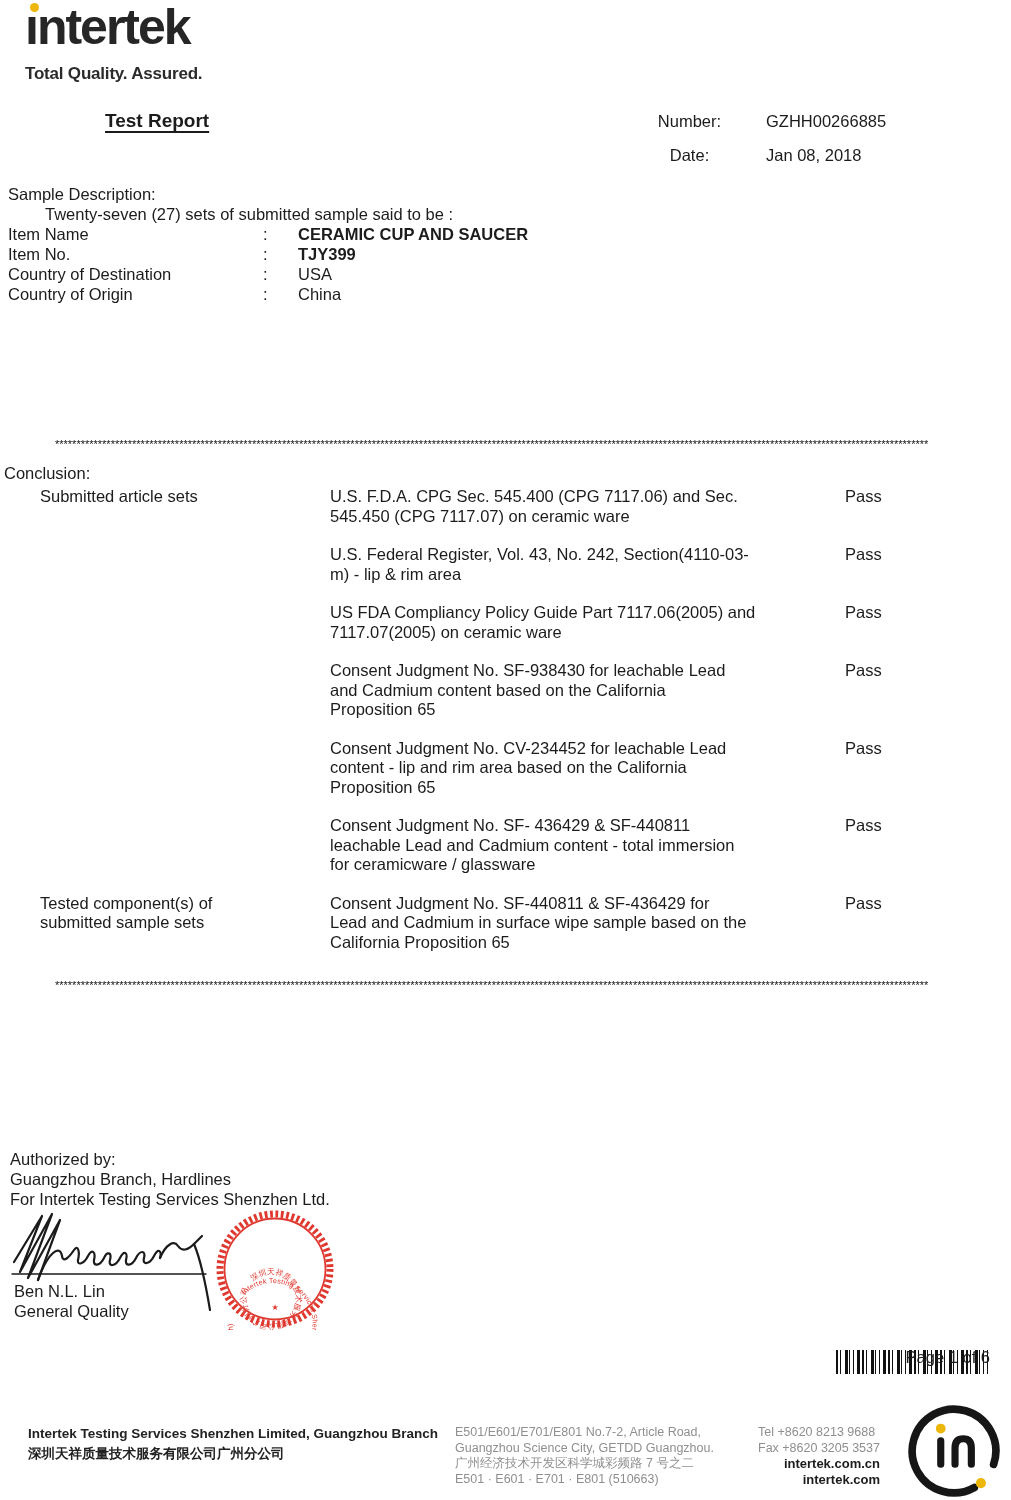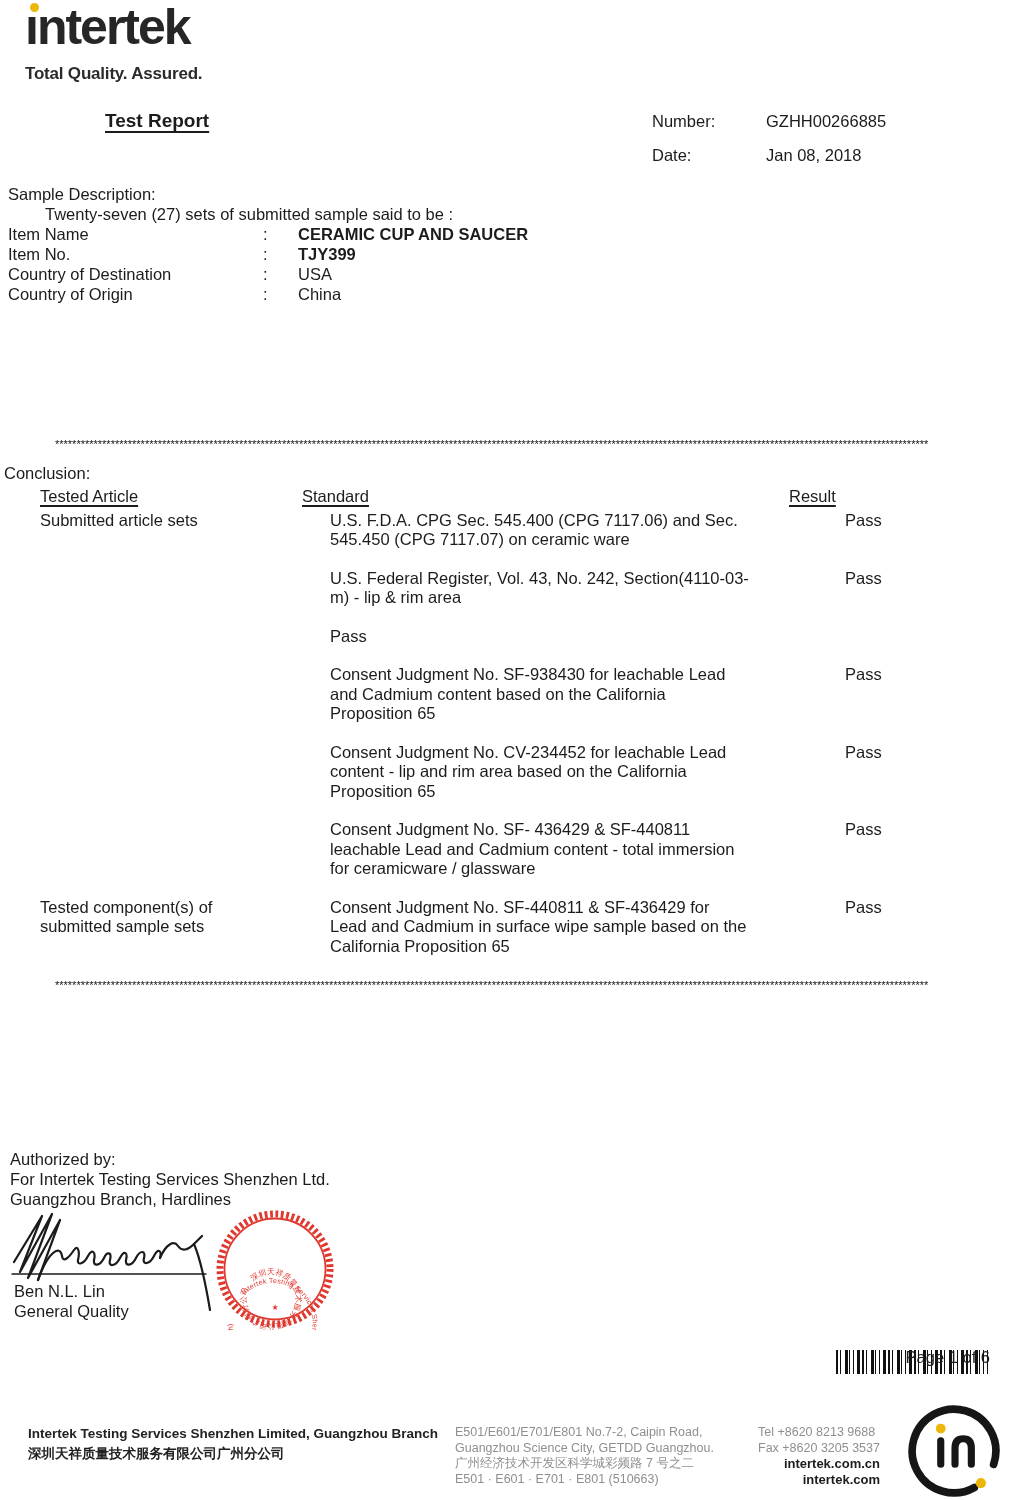--- a/index.html
+++ b/index.html
@@ -9,21 +9,21 @@
   
   .logo{position:absolute;left:25px;top:2px;}
   .wordmark{position:relative;font-size:50px;font-weight:700;letter-spacing:-2px;color:#262626;line-height:1;}
   .tittle{position:absolute;left:5px;top:1px;width:9px;height:9px;border-radius:50%;background:#edb709;}
   .tagline{font-size:17px;font-weight:700;color:#2b2b2b;margin-top:12px;letter-spacing:-0.2px;}
 
   .title{position:absolute;left:105px;top:110px;font-size:19px;font-weight:700;
          text-decoration:underline;text-decoration-thickness:2px;text-underline-offset:4px;}
 
   .meta{position:absolute;left:652px;top:112px;display:grid;grid-template-columns:75px auto;column-gap:39px;row-gap:15px;font-size:16.5px;}
-  .meta .lbl{text-align:left;}
+  .meta .lbl{text-align:center;}
 
   .sample{position:absolute;left:8px;top:184px;font-size:16.5px;line-height:20px;}
   .sample .intro{margin-left:37px;}
   .s-row{display:grid;grid-template-columns:255px 35px auto;}
   .bold{font-weight:700;}
 
   .stars{position:absolute;left:55px;width:920px;height:13px;overflow:hidden;white-space:nowrap;
          font-size:11px;line-height:12px;letter-spacing:0;color:#111;}
   .stars1{top:438px;}
   .stars2{top:979px;}
@@ -97,40 +97,37 @@
       <span>China</span>
     </div>
   </div>
 
   <div class="stars stars1">************************************************************************************************************************************************************************************************************</div>
   <div class="stars stars2">************************************************************************************************************************************************************************************************************</div>
 
   <div class="conclusion-label">Conclusion:</div>
 
   <div class="ctable">
-    <div class="c-head">
-      <span>Tested Article</span>
-      <span>Standard</span>
-      <span>Result</span>
-    </div>
 
     <div class="c-row">
       <span class="cell">Submitted article sets</span>
       <span class="cell std">U.S. F.D.A. CPG Sec. 545.400 (CPG 7117.06) and Sec.
 545.450 (CPG 7117.07) on ceramic ware</span>
       <span class="cell">Pass</span>
     </div>
     <div class="c-row">
       <span class="cell"></span>
       <span class="cell std">U.S. Federal Register, Vol. 43, No. 242, Section(4110-03-
 m) - lip &amp; rim area</span>
       <span class="cell">Pass</span>
     </div>
     <div class="c-row">
       <span class="cell"></span>
+      <span class="cell std">US FDA Compliancy Policy Guide Part 7117.06(2005) and
+7117.07(2005) on ceramic ware</span>
       <span class="cell">Pass</span>
     </div>
     <div class="c-row">
       <span class="cell"></span>
       <span class="cell std">Consent Judgment No. SF-938430 for leachable Lead
 and Cadmium content based on the California
 Proposition 65</span>
       <span class="cell">Pass</span>
     </div>
     <div class="c-row">
@@ -152,22 +149,22 @@
 submitted sample sets</span>
       <span class="cell std">Consent Judgment No. SF-440811 &amp; SF-436429 for
 Lead and Cadmium in surface wipe sample based on the
 California Proposition 65</span>
       <span class="cell">Pass</span>
     </div>
   </div>
 
   <div class="auth">
     <div>Authorized by:</div>
+    <div>Guangzhou Branch, Hardlines</div>
     <div>For Intertek Testing Services Shenzhen Ltd.</div>
-    <div>Guangzhou Branch, Hardlines</div>
   </div>
 
   <svg class="signature" width="210" height="118" viewBox="0 0 210 118">
     <g fill="none" stroke="#1b1b1b" stroke-width="2.2" stroke-linecap="round" stroke-linejoin="round">
       <path d="M6,62 L34,16 L12,72 L44,14 L20,78 L52,20 L30,80"></path>
       <path d="M30,80 C40,52 52,44 54,56 C55,64 62,56 66,50 C70,44 72,52 70,60 C69,66 76,64 80,56 C84,48 88,52 86,60 C85,67 92,66 96,58 C99,51 104,52 102,60 C100,68 108,66 112,58 C116,50 120,52 118,60 C117,67 124,66 128,58 C132,50 138,50 136,58 C134,66 142,64 146,56 C150,48 154,50 152,58"></path>
       <path d="M152,58 C158,44 166,40 170,46 C174,52 180,50 186,44 L194,36"></path>
       <path d="M186,44 C192,58 198,86 202,110"></path>
       <path d="M4,74 L198,74" stroke-width="1.4"></path>
     </g>
@@ -196,21 +193,21 @@
 
   <div class="barcode"></div>
   <div class="pagenum">Page 1 of 6</div>
 
   <div class="foot-left">
     <div>Intertek Testing Services Shenzhen Limited, Guangzhou Branch</div>
     <div>深圳天祥质量技术服务有限公司广州分公司</div>
   </div>
 
   <div class="foot-mid">
-    <div>E501/E601/E701/E801 No.7-2, Caipin Road,</div>
+    <div>E501/E601/E701/E801 No.7-2, Article Road,</div>
     <div>Guangzhou Science City, GETDD Guangzhou.</div>
     <div>广州经济技术开发区科学城彩频路 7 号之二</div>
     <div>E501 · E601 · E701 · E801 (510663)</div>
   </div>
 
   <div class="foot-right">
     <div>Tel +8620 8213 9688</div>
     <div>Fax +8620 3205 3537</div>
     <div class="web">intertek.com.cn</div>
     <div class="web">intertek.com</div>

